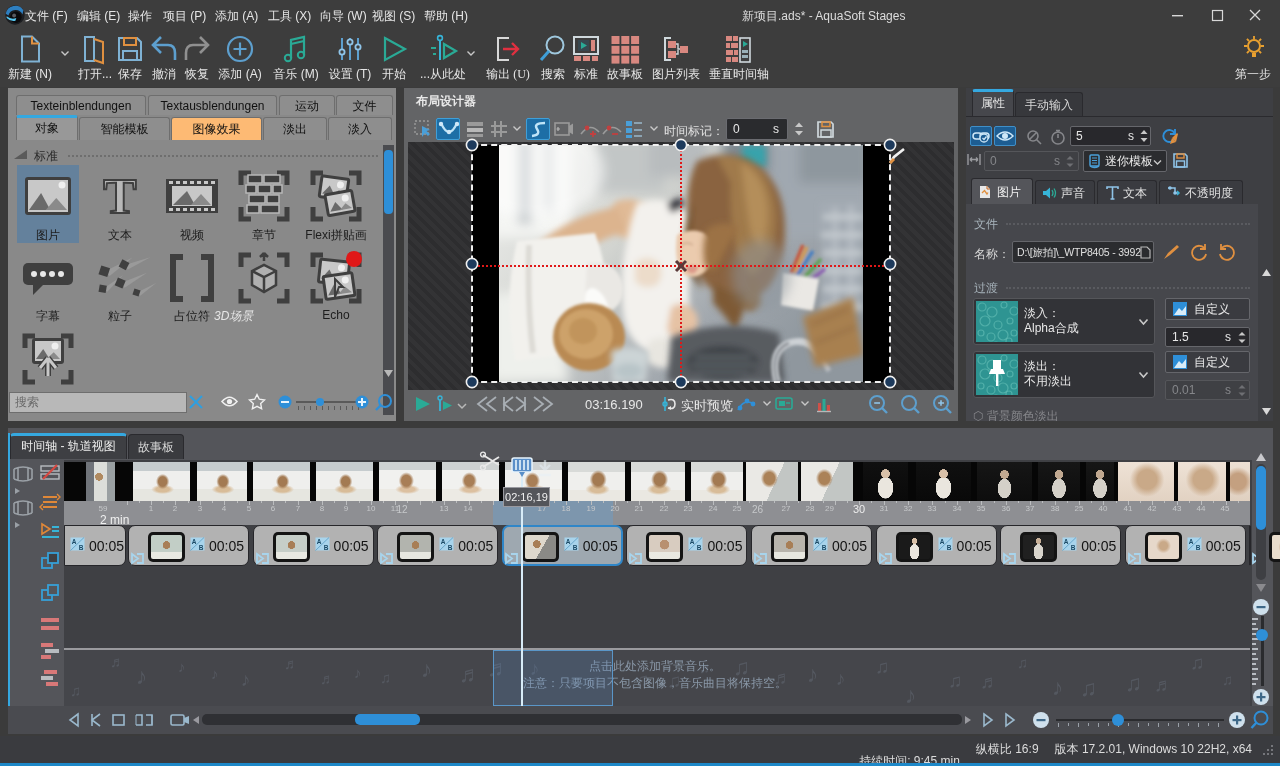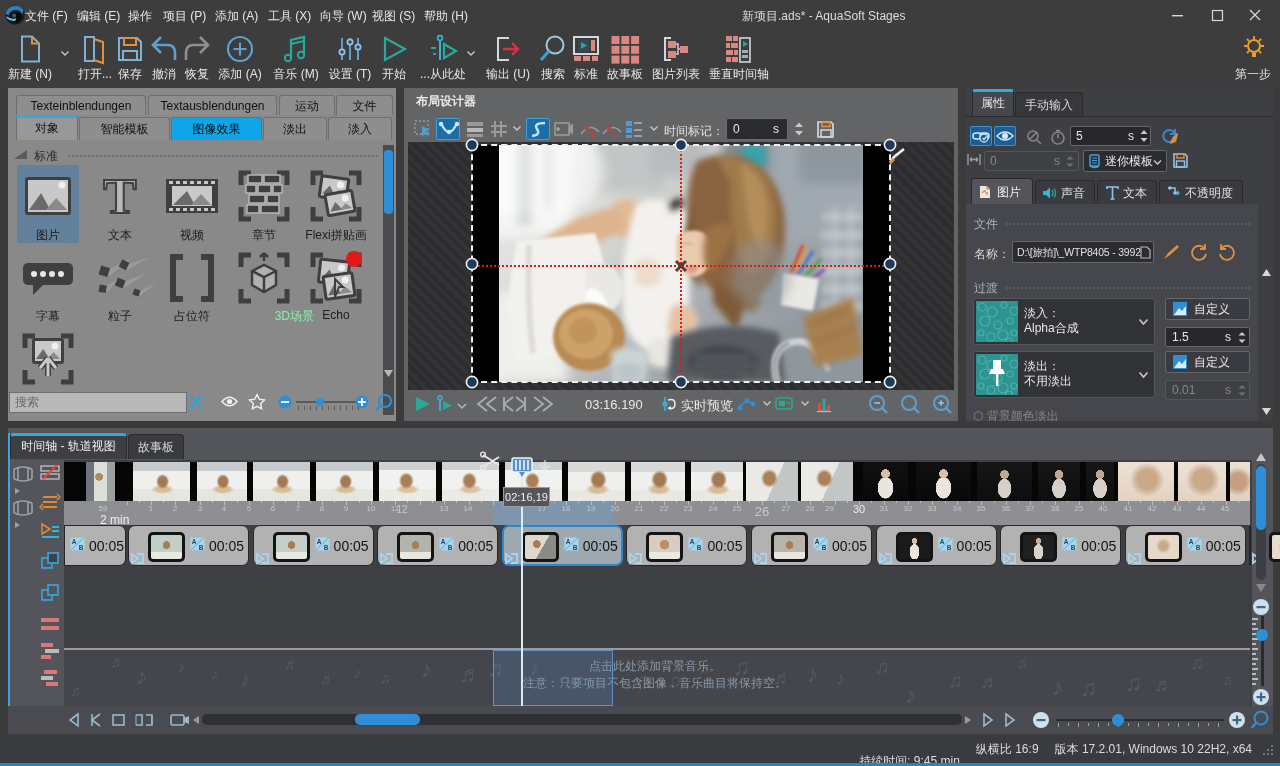--- a/index.html
+++ b/index.html
@@ -113,21 +113,21 @@
 <div class="abs" style="left:383px;top:66px;width:120px;text-align:center;color:#e6e6e6;font-size:12px;white-space:nowrap;">...从此处</div>
 <svg class="abs" style="left:466px;top:50px" width="10" height="7" viewBox="0 0 10 7">
     <path d="M1.5 1.5 L5 5 L8.5 1.5" stroke="#c8c8c8" stroke-width="1.4" fill="none"></path>
   </svg>
 <div class="abs" style="left:493px;top:34px;width:30px;height:30px;">
     <svg width="30" height="30" viewBox="0 0 30 30">
 <path d="M16 4 L5 4 L5 26 L16 26" fill="none" stroke="#d8d8d8" stroke-width="2"></path>
 <path d="M10 15 L25 15 M19 9 L25 15 L19 21" fill="none" stroke="#e03040" stroke-width="2.4"></path>
     </svg>
   </div>
-<div class="abs" style="left:448px;top:66px;width:120px;text-align:center;color:#e6e6e6;font-size:12px;white-space:nowrap;">输出 (U)</div>
+<div class="abs" style="left:448px;top:66px;width:120px;text-align:center;color:#e6e6e6;font-size:12px;white-space:nowrap;font-family:Liberation Serif, serif;">输出 (U)</div>
 <div class="abs" style="left:538px;top:34px;width:30px;height:30px;">
     <svg width="30" height="30" viewBox="0 0 30 30">
 <circle cx="17" cy="11" r="8.5" fill="none" stroke="#9fc8de" stroke-width="2"></circle>
 <path d="M11 17 L3 26" stroke="#3f9fd8" stroke-width="3"></path>
     </svg>
   </div>
 <div class="abs" style="left:493px;top:66px;width:120px;text-align:center;color:#e6e6e6;font-size:12px;white-space:nowrap;">搜索</div>
 <div class="abs" style="left:571px;top:34px;width:30px;height:30px;">
     <svg width="30" height="30" viewBox="0 0 30 30">
 <rect x="3" y="3" width="24" height="17" fill="none" stroke="#cfd8dc" stroke-width="2"></rect>
@@ -188,21 +188,21 @@
   </svg>
 <div class="abs" style="left:1213px;top:66px;width:80px;text-align:center;color:#e6e6e6;font-size:12px;">第一步</div>
 <div class="abs" style="left:0;top:87px;width:1280px;height:679px;background:#3b3b3b;"></div>
 <div class="abs" style="left:8px;top:88px;width:388px;height:333px;background:#898989;"></div>
 <div class="abs" style="left:16px;top:95px;width:130px;height:20px;background:#8e8e8e;border:1px solid #6e6e6e;border-bottom:none;border-radius:3px 3px 0 0;color:#111;font-size:12px;text-align:center;line-height:20px;">Texteinblendungen</div>
 <div class="abs" style="left:148px;top:95px;width:129px;height:20px;background:#8e8e8e;border:1px solid #6e6e6e;border-bottom:none;border-radius:3px 3px 0 0;color:#111;font-size:12px;text-align:center;line-height:20px;">Textausblendungen</div>
 <div class="abs" style="left:279px;top:95px;width:56px;height:20px;background:#8e8e8e;border:1px solid #6e6e6e;border-bottom:none;border-radius:3px 3px 0 0;color:#111;font-size:12px;text-align:center;line-height:20px;">运动</div>
 <div class="abs" style="left:336px;top:95px;width:57px;height:20px;background:#8e8e8e;border:1px solid #6e6e6e;border-bottom:none;border-radius:3px 3px 0 0;color:#111;font-size:12px;text-align:center;line-height:20px;">文件</div>
 <div class="abs" style="left:16px;top:115px;width:62px;height:25px;background:#989898;border:1px solid #6e6e6e;border-bottom:none;border-top:3px solid #35a8e0;border-radius:3px 3px 0 0;color:#111;font-size:12px;text-align:center;line-height:21px;">对象</div>
 <div class="abs" style="left:79px;top:117px;width:91px;height:23px;background:#8e8e8e;border:1px solid #6e6e6e;border-bottom:none;border-radius:3px 3px 0 0;color:#111;font-size:12px;text-align:center;line-height:23px;">智能模板</div>
-<div class="abs" style="left:171px;top:117px;width:91px;height:23px;background:#0ea5e9;border:1px solid #6e6e6e;border-bottom:none;border-radius:3px 3px 0 0;color:#111;font-size:12px;text-align:center;line-height:23px;">图像效果</div>
+<div class="abs" style="left:171px;top:117px;width:91px;height:23px;background:#fdba74;border:1px solid #6e6e6e;border-bottom:none;border-radius:3px 3px 0 0;color:#111;font-size:12px;text-align:center;line-height:23px;">图像效果</div>
 <div class="abs" style="left:263px;top:117px;width:64px;height:23px;background:#8e8e8e;border:1px solid #6e6e6e;border-bottom:none;border-radius:3px 3px 0 0;color:#111;font-size:12px;text-align:center;line-height:23px;">淡出</div>
 <div class="abs" style="left:328px;top:117px;width:64px;height:23px;background:#8e8e8e;border:1px solid #6e6e6e;border-bottom:none;border-radius:3px 3px 0 0;color:#111;font-size:12px;text-align:center;line-height:23px;">淡入</div>
 <svg class="abs" style="left:14px;top:150px" width="13" height="9" viewBox="0 0 13 9">
     <path d="M13 0 L13 9 L0 9 Z" fill="#5a5a5a"></path>
   </svg>
 <div class="abs" style="left:34px;top:148px;color:#2b2b2b;font-size:12px;">标准</div>
 <div class="abs" style="left:68px;top:155px;width:310px;height:0;border-top:2px dotted #6e6e6e;"></div>
 <div class="abs" style="left:17px;top:165px;width:62px;height:78px;background:#64819c;"></div>
 <div class="abs" style="left:19px;top:167px;width:58px;height:58px;">
     <svg width="58" height="58" viewBox="0 0 58 58">
@@ -323,21 +323,21 @@
   </div>
 <div class="abs" style="left:142px;top:308px;width:100px;text-align:center;color:#1d1d1d;font-size:12px;">占位符</div>
 <div class="abs" style="left:235px;top:249px;width:58px;height:58px;">
     <svg width="58" height="58" viewBox="0 0 58 58">
       <path d="M16 6 L6 6 L6 18 M42 6 L52 6 L52 18 M16 52 L6 52 L6 40 M42 52 L52 52 L52 40" stroke="#3f3f3f" stroke-width="5" fill="none"></path>
       <path d="M29 12 L29 4 M29 4 L25 8 M29 4 L33 8" stroke="#3f3f3f" stroke-width="2.5" fill="none"></path>
 <path d="M17 22 L29 16 L41 22 L41 36 L29 43 L17 36 Z" fill="#b0b0b0" stroke="#3f3f3f" stroke-width="2.5"></path>
 <path d="M17 22 L29 28 L41 22 M29 28 L29 43" stroke="#3f3f3f" stroke-width="2.5" fill="none"></path>
     </svg>
   </div>
-<div class="abs" style="left:214px;top:308px;width:100px;text-align:right;color:#86efac;font-size:12px;">3D场景</div>
+<div class="abs" style="left:214px;top:308px;width:100px;text-align:left;color:#e5e5e5;font-size:12px;font-style:italic;">3D场景</div>
 <div class="abs" style="left:307px;top:249px;width:58px;height:58px;">
     <svg width="58" height="58" viewBox="0 0 58 58">
       <path d="M16 6 L6 6 L6 18 M42 6 L52 6 L52 18 M16 52 L6 52 L6 40 M42 52 L52 52 L52 40" stroke="#3f3f3f" stroke-width="5" fill="none"></path>
       <g transform="rotate(6 27.0 23.0)">
 <rect x="11" y="10" width="32" height="26" rx="3" fill="#3f3f3f"></rect>
 <rect x="14" y="13" width="26" height="20" fill="#c8c8c8"></rect>
 <path d="M15 31 L22.2 20.92 L28.6 31 Z" fill="#6a6a6a"></path>
 <path d="M25.4 31 L32.760000000000005 24.3 L39 31 Z" fill="#8a8a8a"></path>
 <circle cx="34" cy="18" r="3.5" fill="#efefef"></circle>
       </g>
@@ -1073,21 +1073,21 @@
 <div class="abs" style="left:458px;top:504px;width:20px;text-align:center;color:#c6c8ca;font-size:8px;">14</div>
 <div class="abs" style="left:532px;top:504px;width:20px;text-align:center;color:#c6c8ca;font-size:8px;">17</div>
 <div class="abs" style="left:556px;top:504px;width:20px;text-align:center;color:#c6c8ca;font-size:8px;">18</div>
 <div class="abs" style="left:581px;top:504px;width:20px;text-align:center;color:#c6c8ca;font-size:8px;">19</div>
 <div class="abs" style="left:605px;top:504px;width:20px;text-align:center;color:#c6c8ca;font-size:8px;">20</div>
 <div class="abs" style="left:629px;top:504px;width:20px;text-align:center;color:#c6c8ca;font-size:8px;">21</div>
 <div class="abs" style="left:654px;top:504px;width:20px;text-align:center;color:#c6c8ca;font-size:8px;">22</div>
 <div class="abs" style="left:678px;top:504px;width:20px;text-align:center;color:#c6c8ca;font-size:8px;">23</div>
 <div class="abs" style="left:703px;top:504px;width:20px;text-align:center;color:#c6c8ca;font-size:8px;">24</div>
 <div class="abs" style="left:727px;top:504px;width:20px;text-align:center;color:#c6c8ca;font-size:8px;">25</div>
-<div class="abs" style="left:752px;top:504px;width:20px;text-align:center;color:#c6c8ca;font-size:13px;">26</div>
+<div class="abs" style="left:752px;top:504px;width:20px;text-align:left;color:#c6c8ca;font-size:10px;">26</div>
 <div class="abs" style="left:776px;top:504px;width:20px;text-align:center;color:#c6c8ca;font-size:8px;">27</div>
 <div class="abs" style="left:800px;top:504px;width:20px;text-align:center;color:#c6c8ca;font-size:8px;">28</div>
 <div class="abs" style="left:825px;top:504px;width:20px;text-align:left;color:#c6c8ca;font-size:8px;">29</div>
 <div class="abs" style="left:847px;top:503px;width:24px;text-align:center;color:#ececec;font-size:11px;">30</div>
 <div class="abs" style="left:874px;top:504px;width:20px;text-align:center;color:#c6c8ca;font-size:8px;">31</div>
 <div class="abs" style="left:898px;top:504px;width:20px;text-align:center;color:#c6c8ca;font-size:8px;">32</div>
 <div class="abs" style="left:922px;top:504px;width:20px;text-align:center;color:#c6c8ca;font-size:8px;">33</div>
 <div class="abs" style="left:947px;top:504px;width:20px;text-align:center;color:#c6c8ca;font-size:8px;">34</div>
 <div class="abs" style="left:971px;top:504px;width:20px;text-align:center;color:#c6c8ca;font-size:8px;">35</div>
 <div class="abs" style="left:996px;top:504px;width:20px;text-align:center;color:#c6c8ca;font-size:8px;">36</div>

